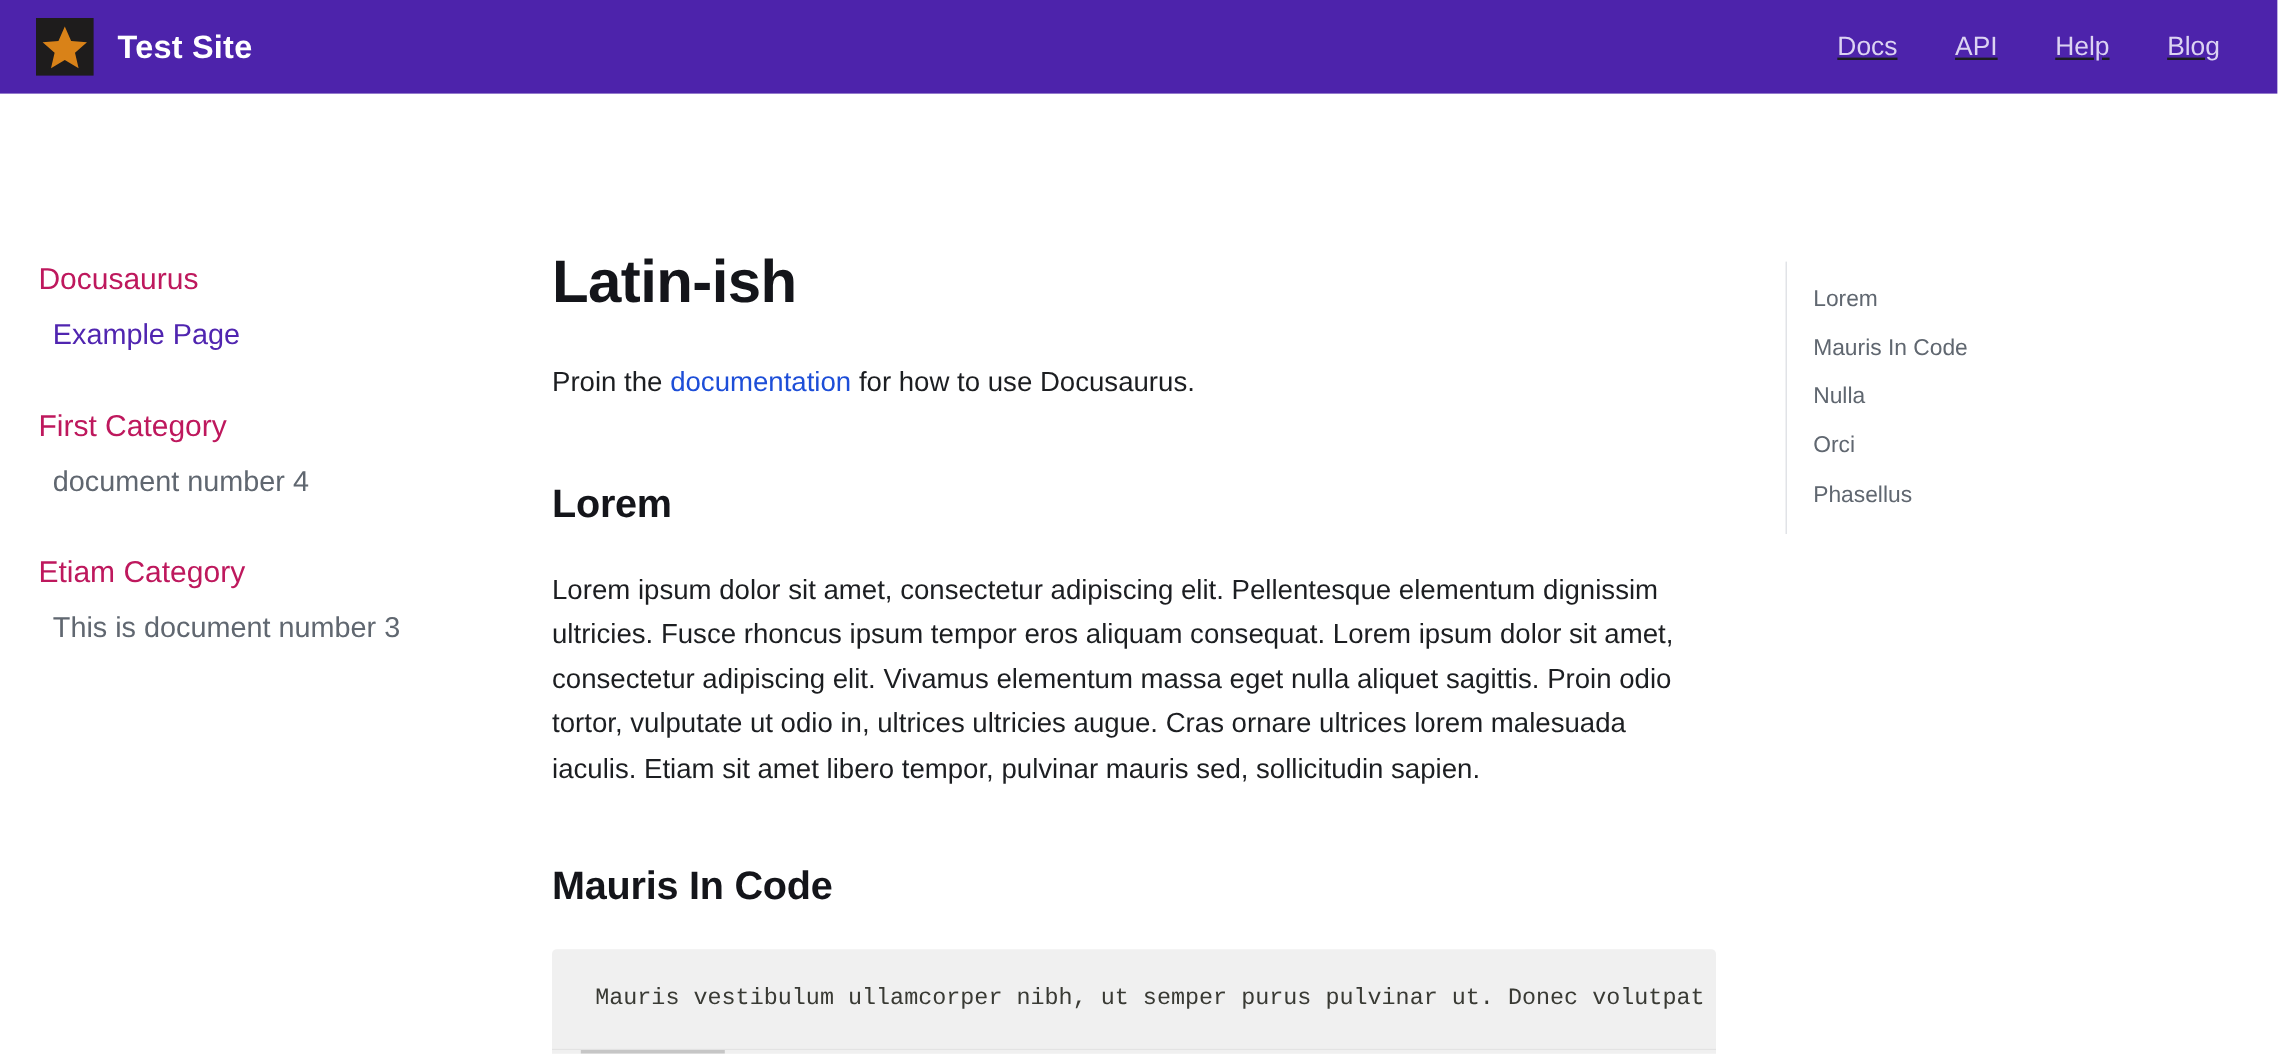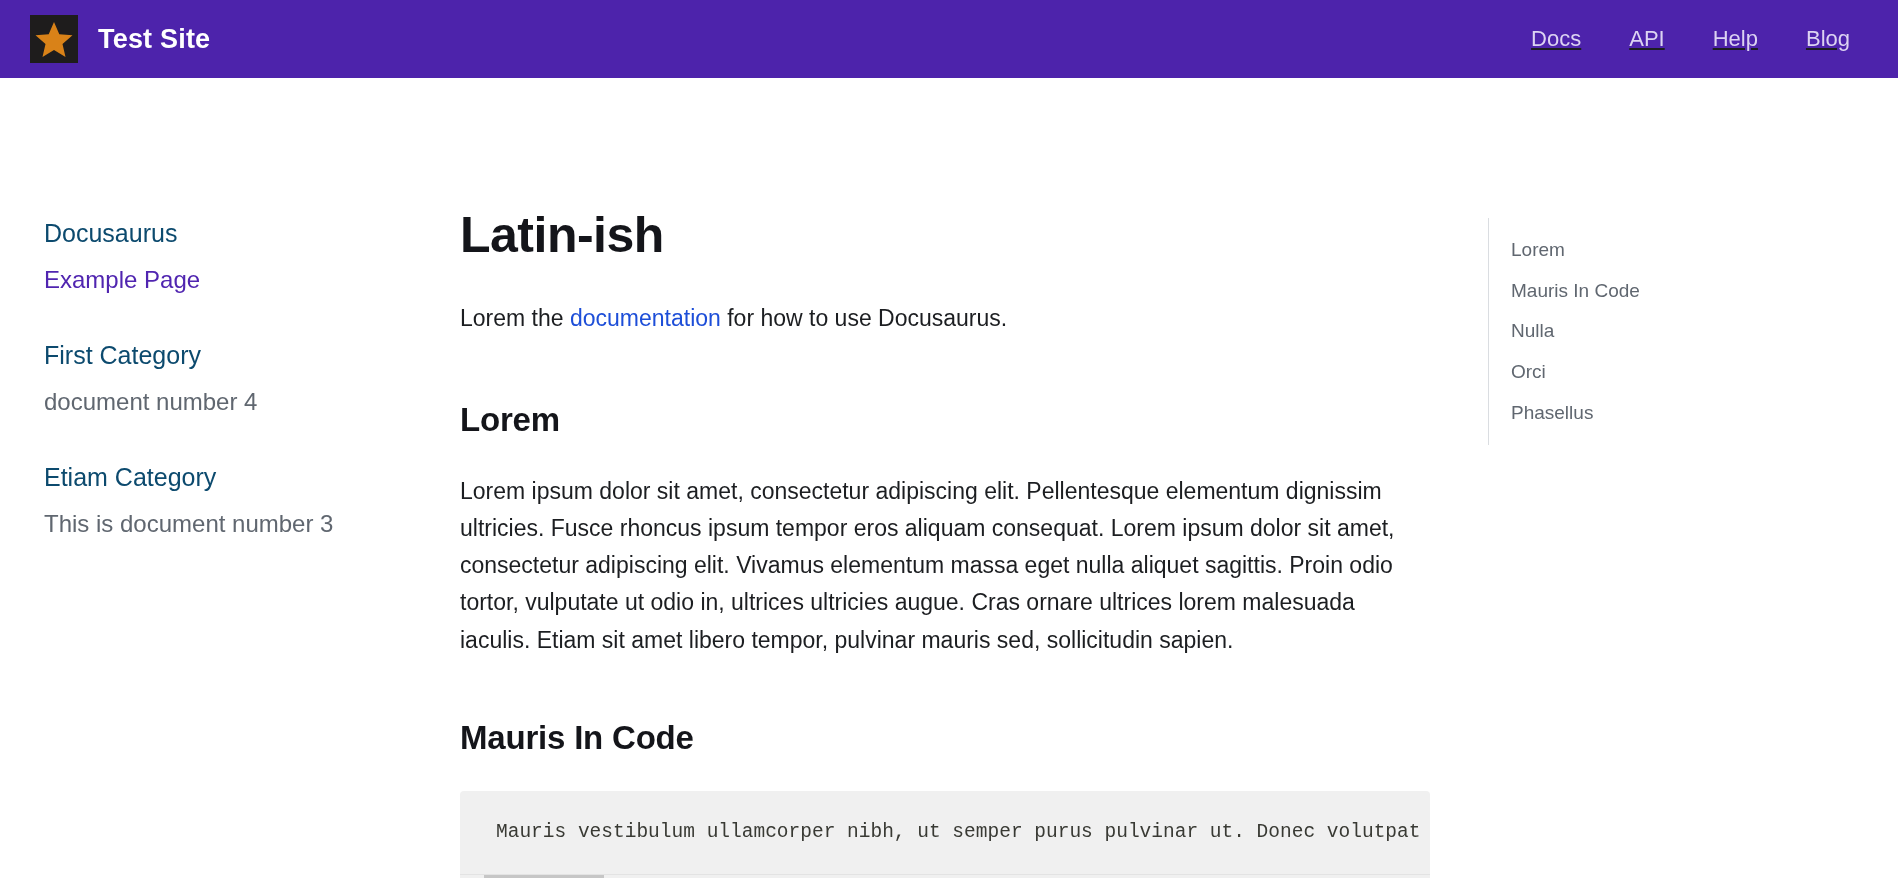--- a/index.html
+++ b/index.html
@@ -73,24 +73,24 @@
   
   .sidebar {
     width: 460px;
     flex: none;
     padding: 140px 0 0 32px;
     box-sizing: border-box;
   }
   .sidebar-group { margin-bottom: 8px; }
   .sidebar-category {
     font-size: 25px;
-    color: #0c4a6e;
+    color: #be185d;
     font-weight: normal;
     line-height: 1.25;
-    margin: 0 0 8px 12px;
+    margin: 0 0 8px 0;
   }
   .sidebar-group + .sidebar-group .sidebar-category { margin-top: 36px; }
   .sidebar-link {
     display: block;
     font-size: 24px;
     padding: 6px 0 6px 12px;
     text-decoration: none;
     line-height: 1.45;
   }
   .sidebar-link.active { color: #5025b0; }
@@ -253,21 +253,21 @@
       <a class="sidebar-link plain" href="#">This is document number 3</a>
     </div>
 
   </aside>
 
   <main class="main">
     <article class="article">
 
       <h1 class="doc-title">Latin-ish</h1>
 
-      <p class="lead"><span>Lorem the </span><a class="inline-link" href="#">documentation</a><span> for how to use Docusaurus.</span></p>
+      <p class="lead"><span>Proin the </span><a class="inline-link" href="#">documentation</a><span> for how to use Docusaurus.</span></p>
 
       <h2 class="section">Lorem</h2>
 
       <p class="body-text">Lorem ipsum dolor sit amet, consectetur adipiscing elit. Pellentesque elementum dignissim ultricies. Fusce rhoncus ipsum tempor eros aliquam consequat. Lorem ipsum dolor sit amet, consectetur adipiscing elit. Vivamus elementum massa eget nulla aliquet sagittis. Proin odio tortor, vulputate ut odio in, ultrices ultricies augue. Cras ornare ultrices lorem malesuada iaculis. Etiam sit amet libero tempor, pulvinar mauris sed, sollicitudin sapien.</p>
 
       <h2 class="section">Mauris In Code</h2>
 
       <div class="codeblock">
         <pre class="codeblock-pre">Mauris vestibulum ullamcorper nibh, ut semper purus pulvinar ut. Donec volutpat orci</pre>
         <div class="code-scrollbar">

